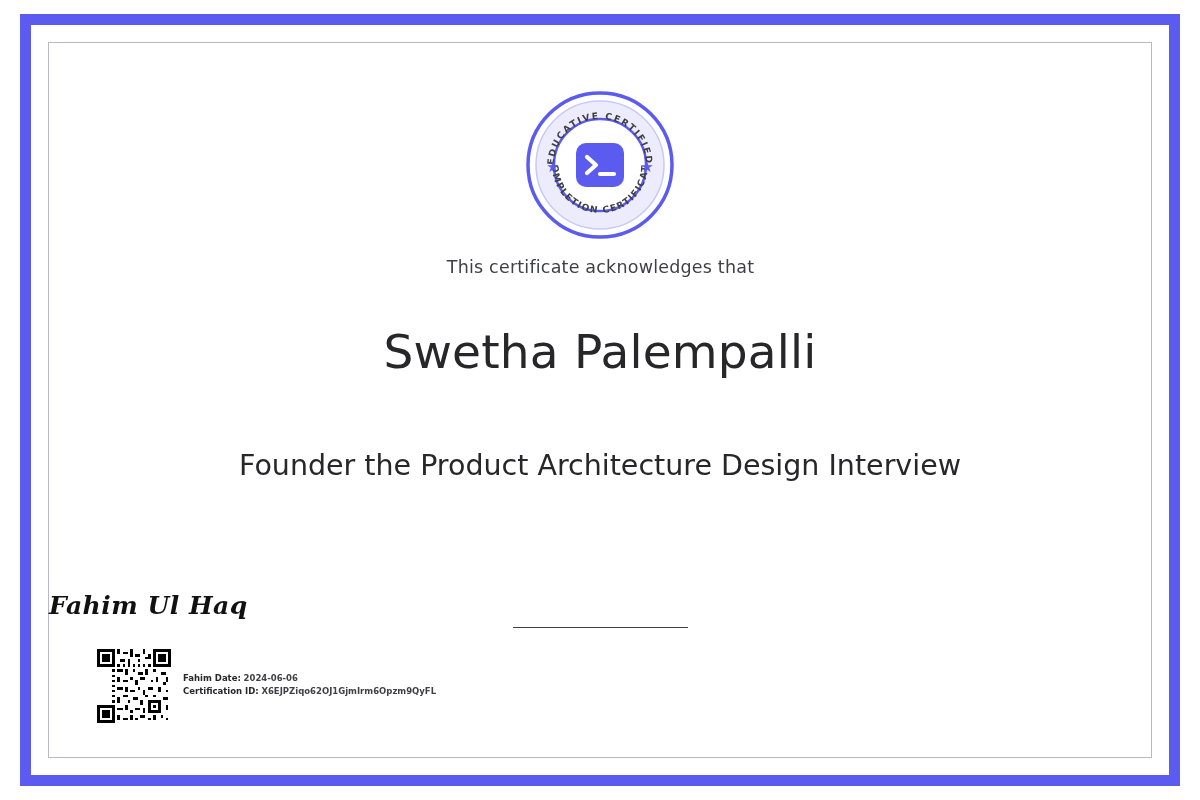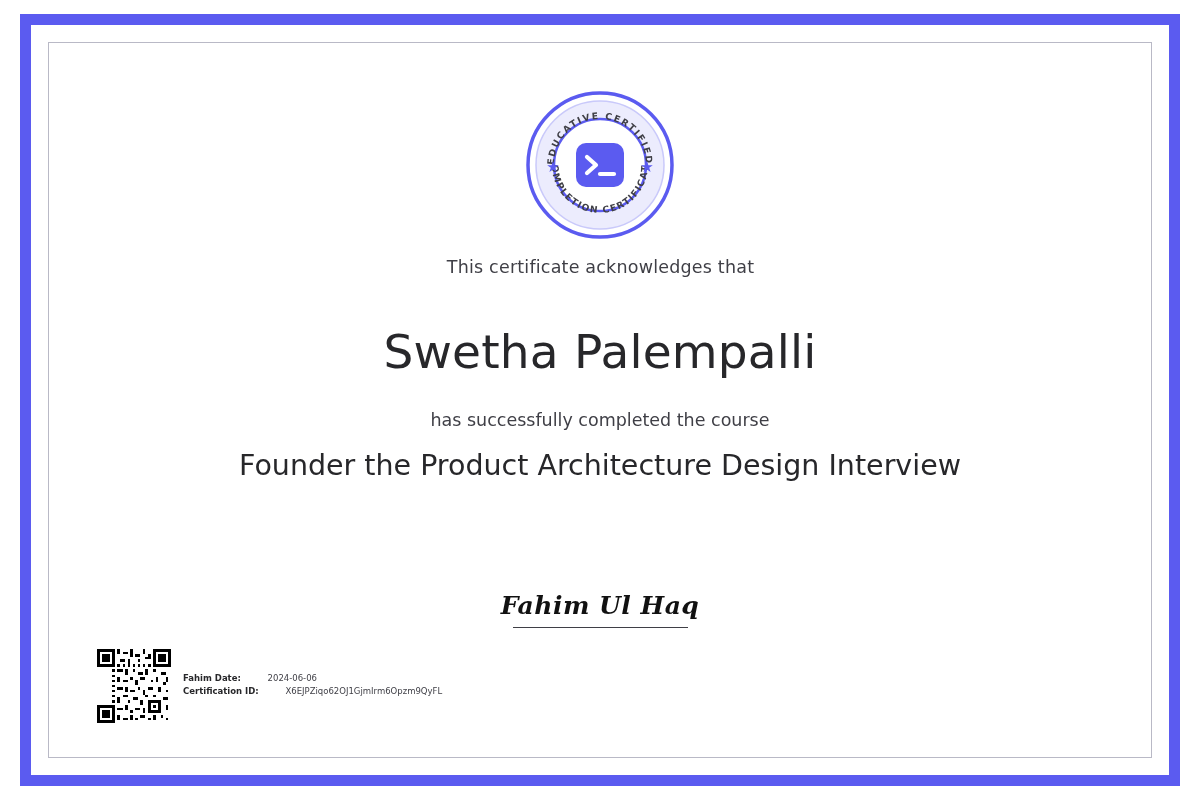--- a/index.html
+++ b/index.html
@@ -93,21 +93,21 @@
     color: #27272a;
     font-weight: 400;
   }
 
   
   .signature-block {
     position: absolute;
     left: 0;
     right: 0;
     top: 550px;
-    text-align: center;
+    text-align: left;
   }
   .signature-name {
     font-family: "DejaVu Serif", serif;
     font-style: italic;
     font-size: 25px;
     color: #111111;
     letter-spacing: 0.5px;
     font-weight: 600;
     line-height: 1;
     padding-bottom: 6px;
@@ -142,21 +142,21 @@
     margin-left: 12px;
     padding-bottom: 2px;
   }
   .footer-line {
     font-size: 8.5px;
     color: #3f3f46;
     line-height: 1.55;
     white-space: nowrap;
   }
   .footer-line .lbl { font-weight: 700; color: #27272a; }
-  .footer-line .val { font-weight: 400; color: #3f3f46; margin-left: 24px; }
+  .footer-line .val { font-weight: 700; color: #3f3f46; }
 </style>
 </head>
 <body>
 
 <div class="certificate-outer">
   <div class="certificate-inner">
 
     <div class="seal-wrap">
       <div class="seal">
         <svg width="148" height="148" viewBox="0 0 148 148" xmlns="http://www.w3.org/2000/svg">
@@ -181,21 +181,20 @@
           <path d="M 61 66 L 70 74 L 61 82" fill="none" stroke="#ffffff" stroke-width="4.2" stroke-linecap="round" stroke-linejoin="round"></path>
           <line x1="74" y1="83" x2="88" y2="83" stroke="#ffffff" stroke-width="4.2" stroke-linecap="round"></line>
         </svg>
       </div>
     </div>
 
     <div class="ack-line">This certificate acknowledges that</div>
 
     <div class="recipient-name">Swetha Palempalli</div>
 
-    <div class="completed-line">has successfully completed the course</div>
 
     <div class="course-title">Founder the Product Architecture Design Interview</div>
 
     <div class="signature-block">
       <div class="signature-name">Fahim Ul Haq</div>
       <div class="signature-rule"></div>
     </div>
 
     <div class="footer">
       <div class="qr-code">

